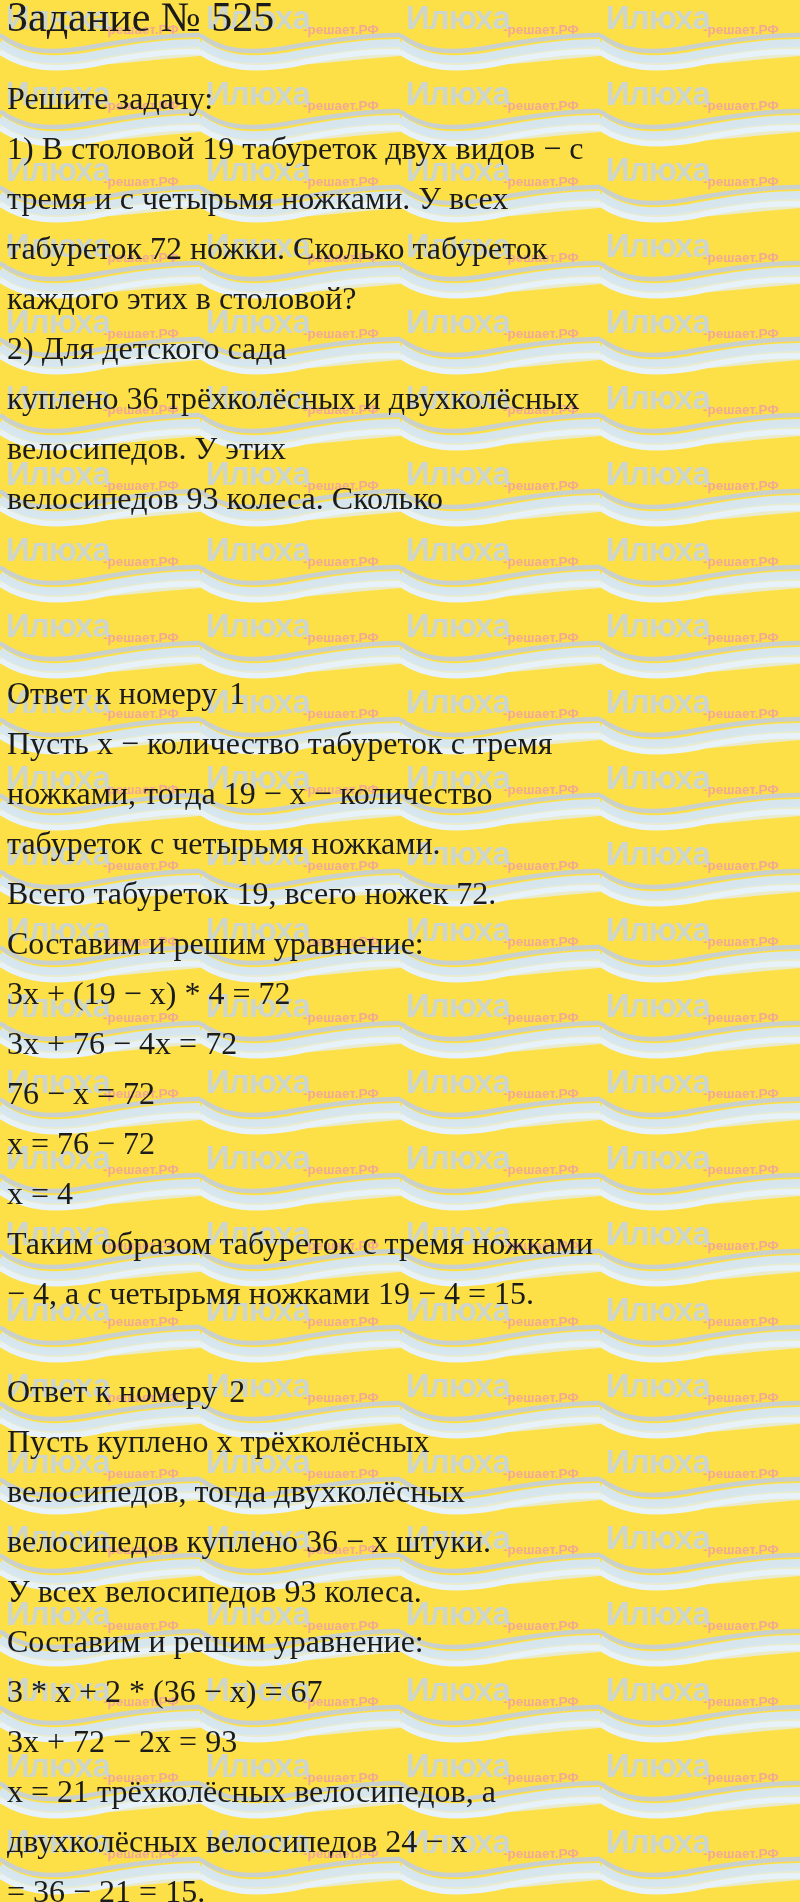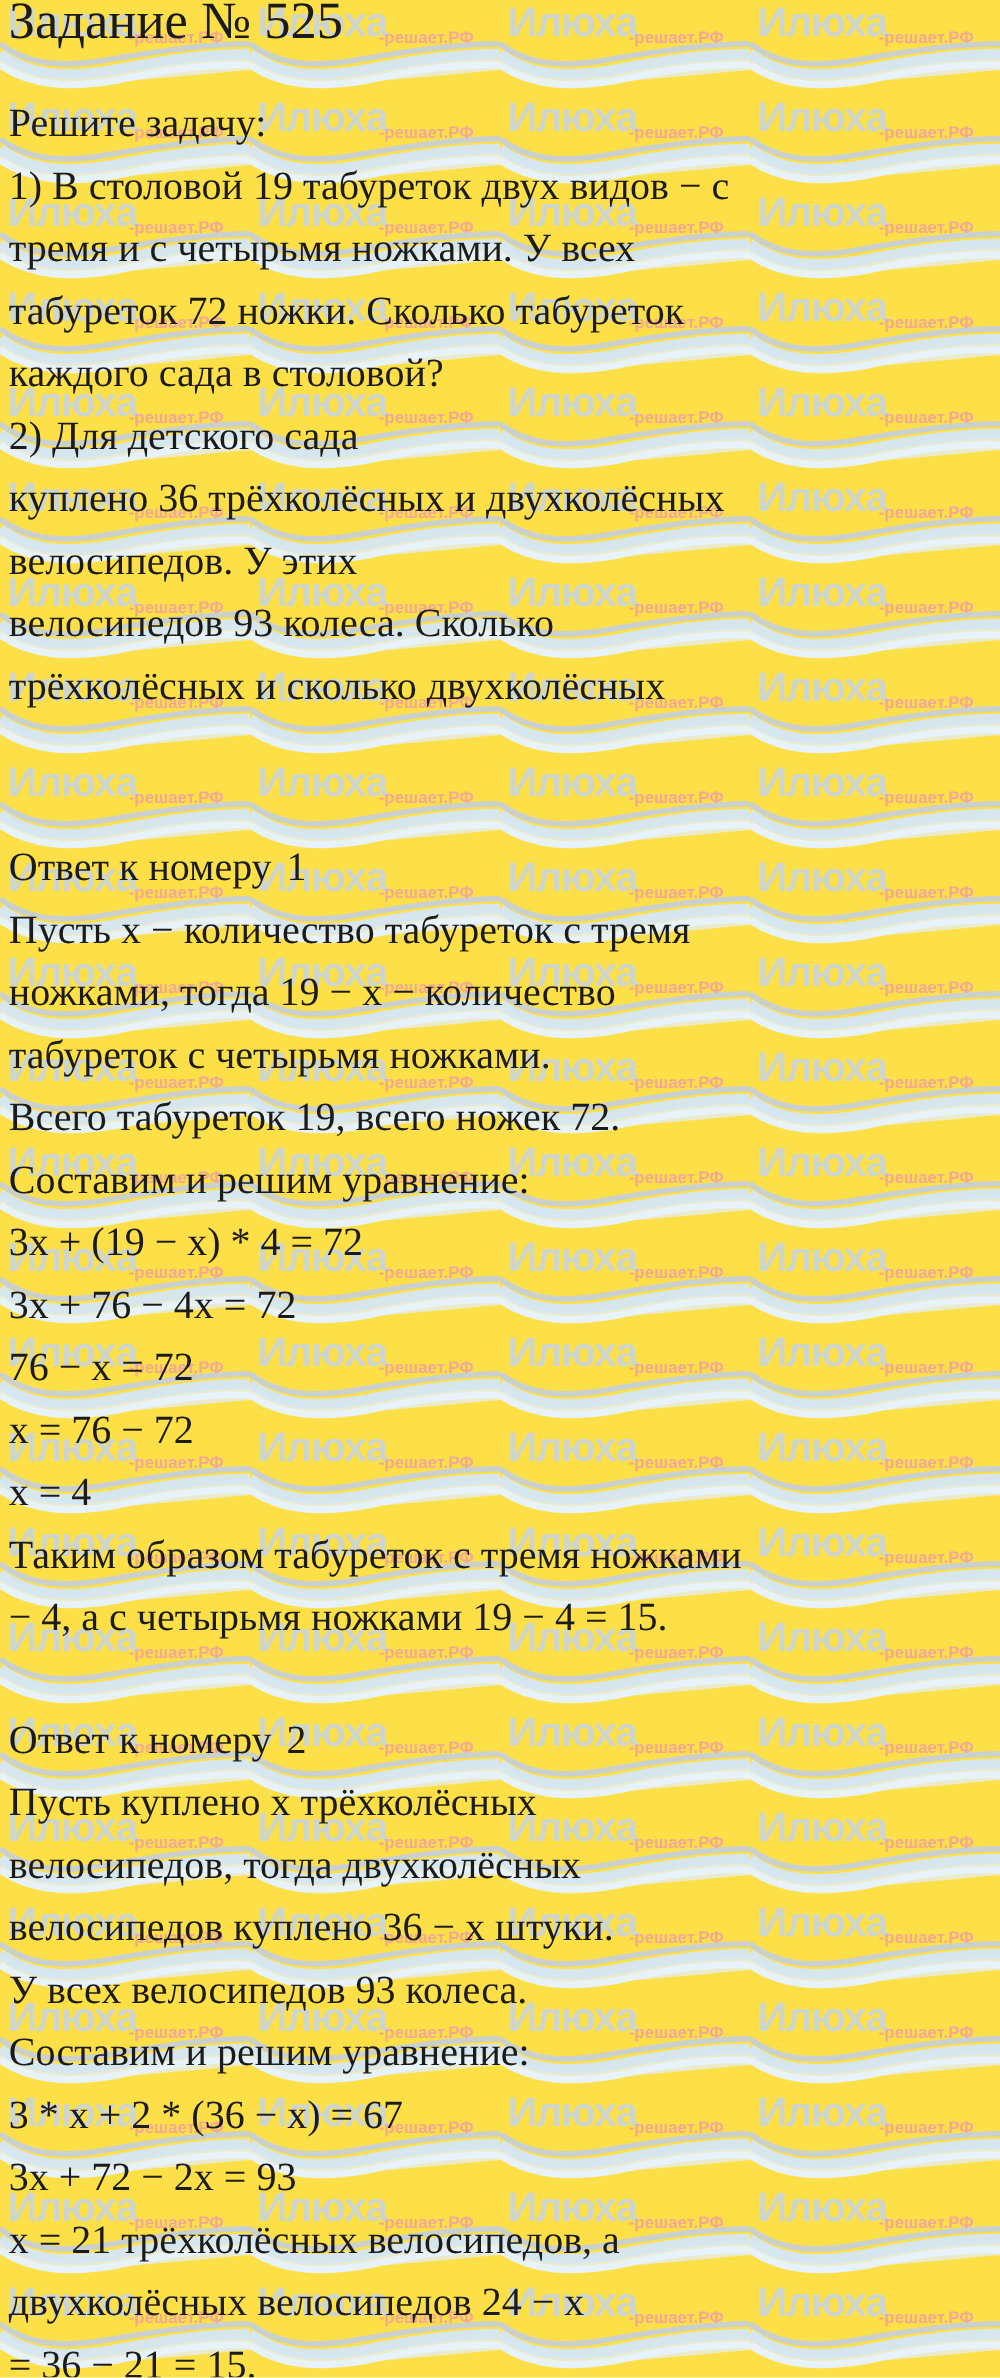--- a/index.html
+++ b/index.html
@@ -45,26 +45,25 @@
   </svg>
 
   <div class="content">
 
     <div class="line title" style="top:-8px">Задание № 525</div>
 
     <div class="line" style="top:73px">Решите задачу:</div>
     <div class="line" style="top:123px">1) В столовой 19 табуреток двух видов − с</div>
     <div class="line" style="top:173px">тремя и с четырьмя ножками. У всех</div>
     <div class="line" style="top:223px">табуреток 72 ножки. Сколько табуреток</div>
-    <div class="line" style="top:273px">каждого сада в столовой?</div>
+    <div class="line" style="top:273px">каждого этих в столовой?</div>
     <div class="line" style="top:323px">2) Для детского сада</div>
     <div class="line" style="top:373px">куплено 36 трёхколёсных и двухколёсных</div>
     <div class="line" style="top:423px">велосипедов. У этих</div>
     <div class="line" style="top:473px">велосипедов 93 колеса. Сколько</div>
-    <div class="line" style="top:523px">трёхколёсных и сколько двухколёсных</div>
 
     <div class="line heading" style="top:668px">
       <span class="bold">Ответ к номеру</span><span class="num">1</span>
     </div>
     <div class="line" style="top:718px">Пусть х − количество табуреток с тремя</div>
     <div class="line" style="top:768px">ножками, тогда 19 − х − количество</div>
     <div class="line" style="top:818px">табуреток с четырьмя ножками.</div>
     <div class="line" style="top:868px">Всего табуреток 19, всего ножек 72.</div>
     <div class="line" style="top:918px">Составим и решим уравнение:</div>
     <div class="line" style="top:968px">3х + (19 − х) * 4 = 72</div>

